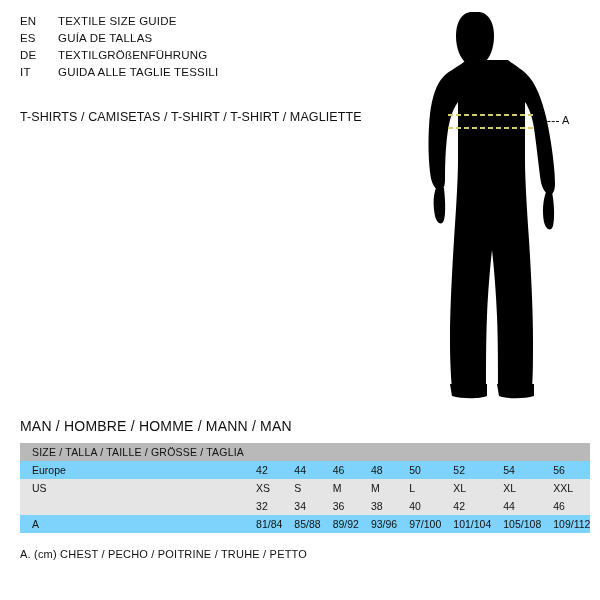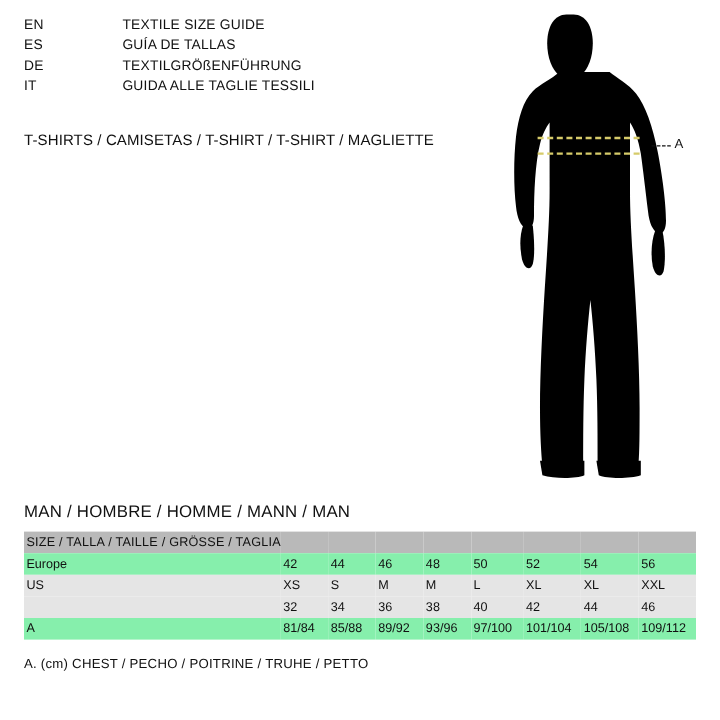--- a/index.html
+++ b/index.html
@@ -35,21 +35,20 @@
     font-size: 11.5px;
     letter-spacing: 0.2px;
   }
   .lang-code {
     width: 38px;
     flex: 0 0 38px;
     color: #111;
   }
   .lang-text {
     color: #111;
-    margin-left: 44px;
   }
 
   
   .cat-block {
     position: absolute;
     left: 20px;
     top: 110px;
     width: 400px;
   }
   .cat-line {
@@ -101,34 +100,34 @@
     position: absolute;
     left: 20px;
     top: 443px;
     width: 560px;
     border-collapse: collapse;
     font-size: 10.5px;
     color: #111;
   }
   table.size-table td {
     height: 18px;
-    padding: 0 0 0 2px;
+    padding: 0 0 0 12px;
     vertical-align: middle;
     white-space: nowrap;
   }
   tr.row-head td {
     background: #b9b9b9;
     font-size: 10.5px;
     letter-spacing: 0.2px;
   }
   tr.row-shade td {
     background: #e5e5e5;
   }
   tr.row-plain td {
-    background: #86efac;
+    background: #7dd3fc;
   }
   td.col-label { width: 88px; }
   td.col-v { width: 67px; }
 
   .table-footnote {
     position: absolute;
     left: 20px;
     top: 548px;
     font-size: 11px;
     color: #111;

